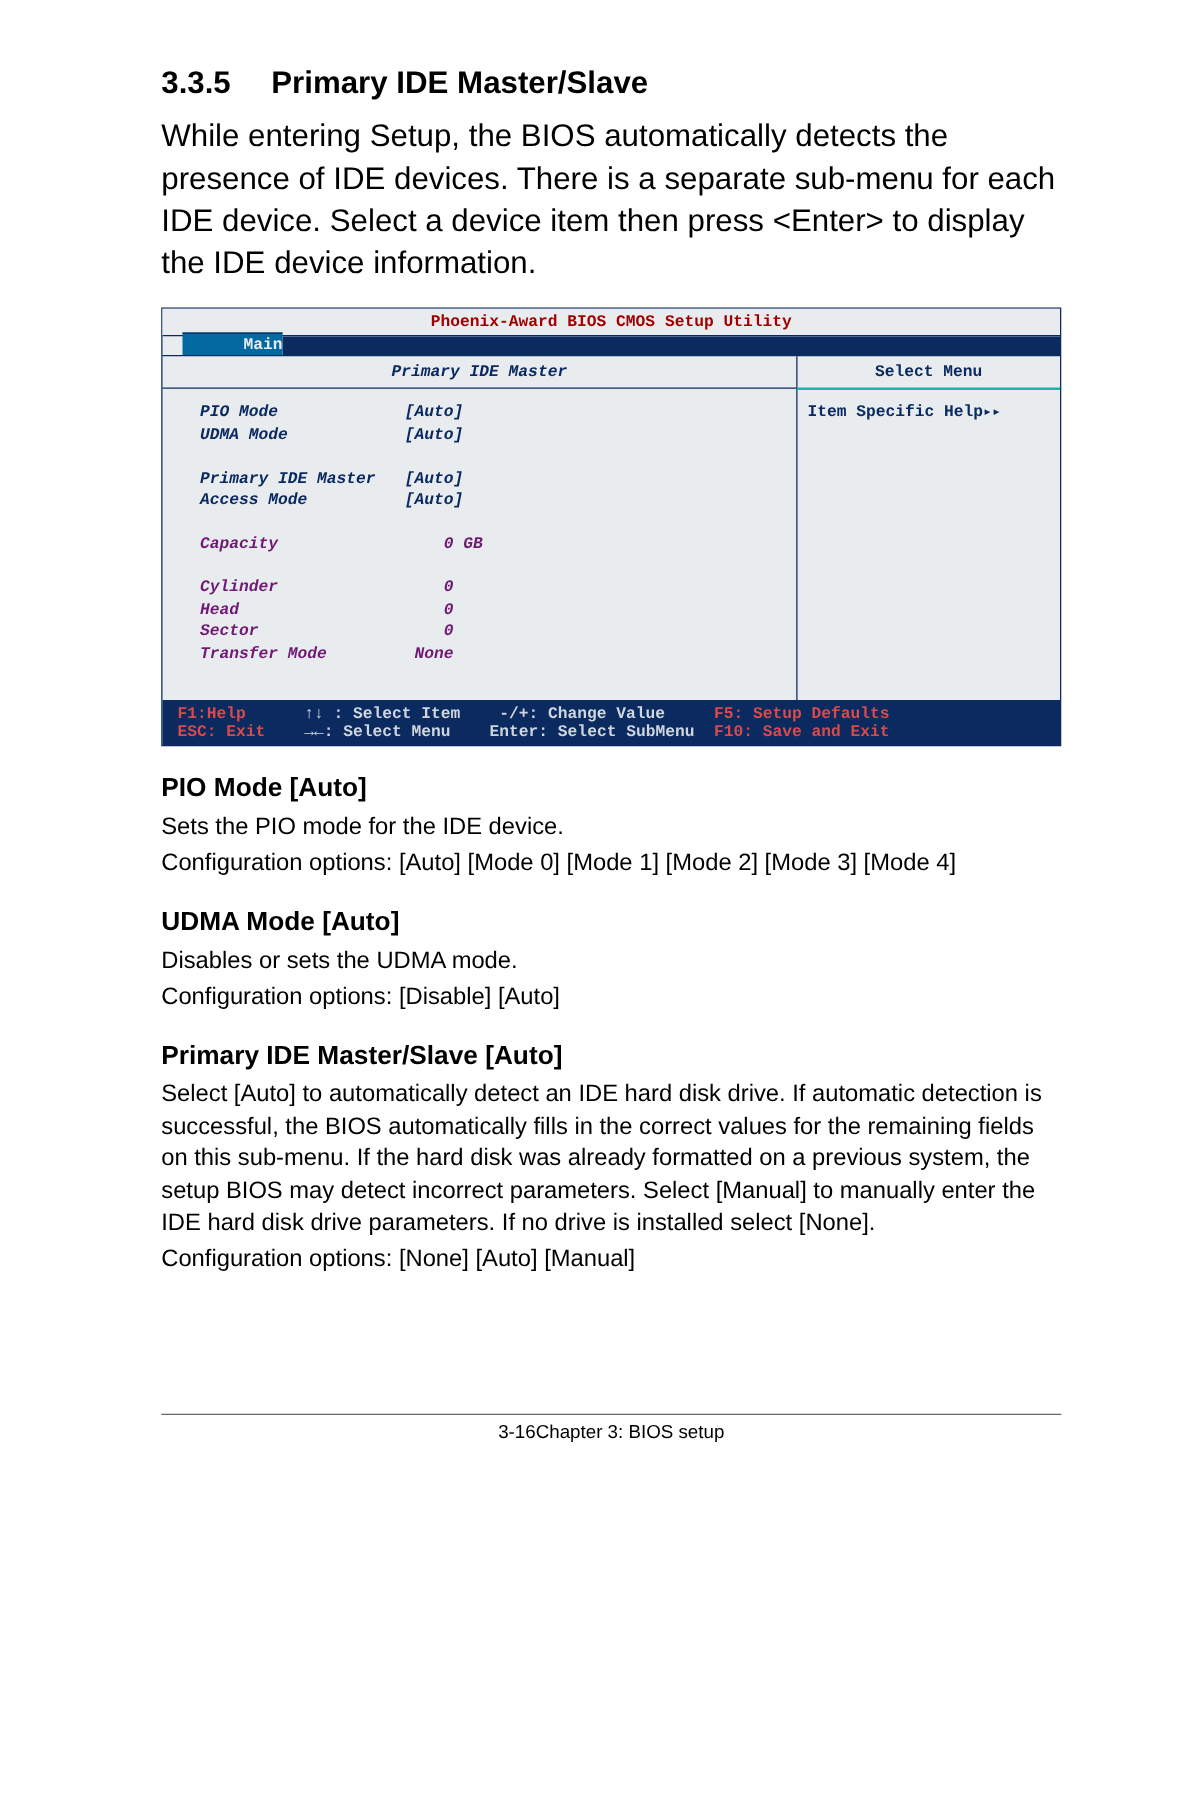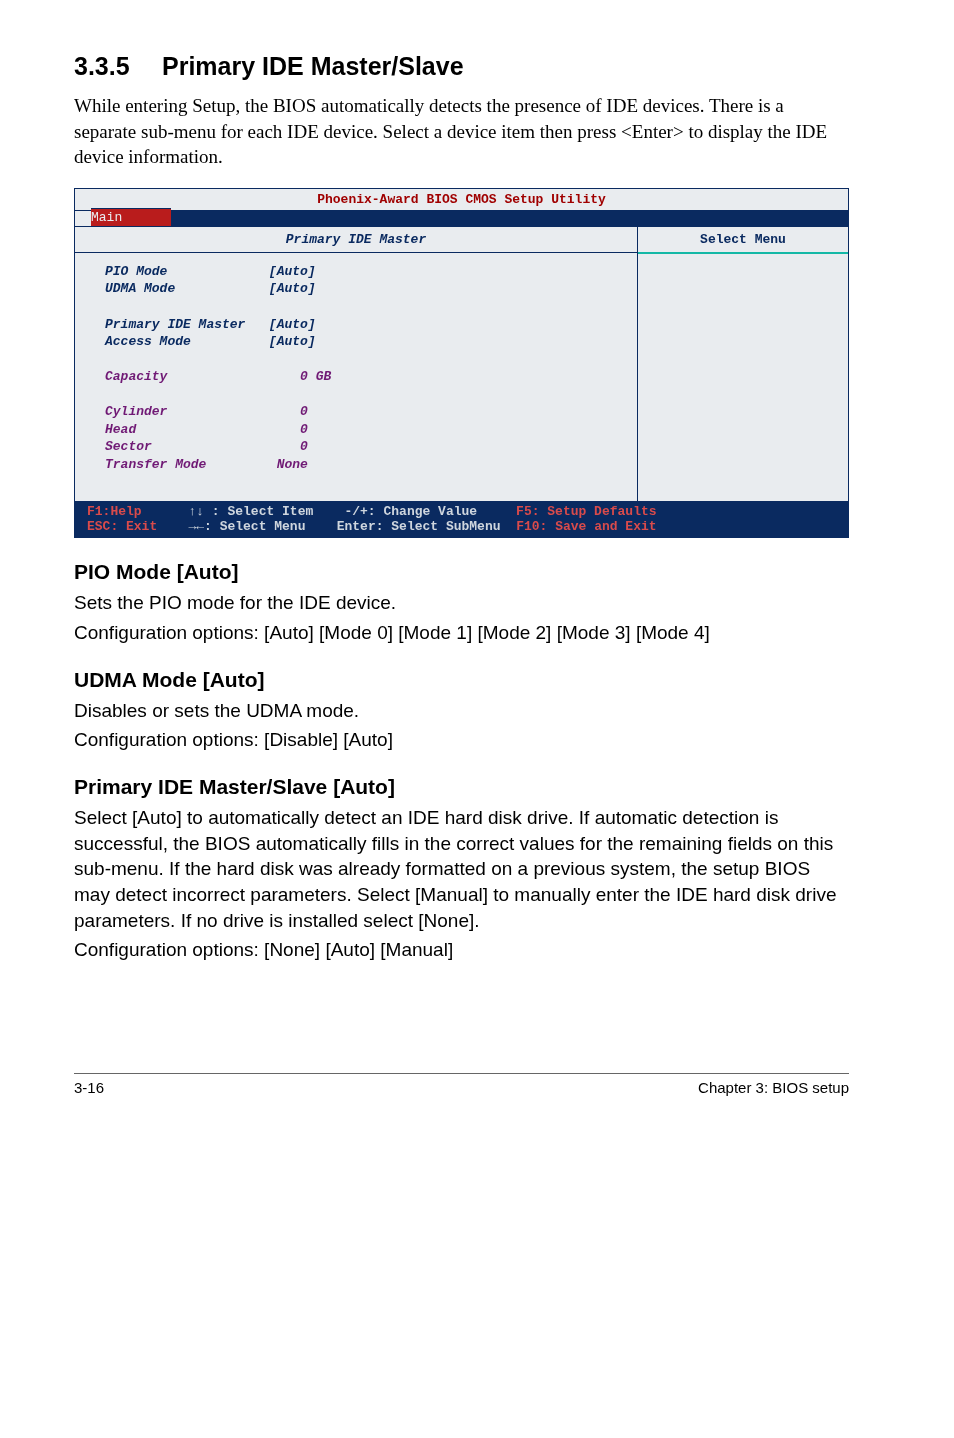--- a/index.html
+++ b/index.html
@@ -5,33 +5,33 @@
   * { box-sizing: border-box; }
   html, body {
     margin: 0;
     padding: 0;
     background: #fff;
     font-family: Arial, Helvetica, sans-serif;
     color: #000;
     width: 954px;
   }
   .page {
-    padding: 52px 105px 40px 74px;
+    padding: 52px 105px 40px 110px;
+    margin-left: 19px;
   }
   h1.section {
     font-size: 25px;
     font-weight: bold;
     margin: 0 0 12px 0;
   }
   .num { display:inline-block; width:88px; }
   p.lead {
-    font-size: 19px;
+    font-size: 25px;
     line-height: 1.35;
     margin: 0 0 18px 0;
-    font-family: Liberation Serif, serif;
   }
   .bios-box {
     border: 1px solid #0a2a60;
     font-family: "Courier New", Courier, monospace;
     font-size: 13px;
     font-weight: bold;
     background: #e9ecef;
   }
   .bios-title-bar {
     background: #e9ecef;
@@ -39,26 +39,26 @@
     text-align: center;
     padding: 3px 0;
     border-bottom: 1px solid #0a2a60;
     position: relative;
   }
   .bios-tab {
     position: absolute;
     left: 16px;
     top: 100%;
     transform: translateY(-2px);
-    background: #b91c1c;
+    background: #0369a1;
     color: #e9ecef;
     padding: 1px 0;
     width: 80px;
-    text-align: left;
-    font-weight: normal;
+    text-align: right;
+    font-weight: bold;
     border-top: 1px solid #0a2a60;
   }
   .nav-strip {
     background: #0a2a60;
     height: 15px;
     margin-left: 96px;
   }
   .bios-body {
     display: flex;
     border-top: 1px solid #0a2a60;
@@ -116,21 +116,21 @@
     font-size: 19px;
     line-height: 1.35;
     margin: 0 0 4px 0;
   }
   .footer {
     border-top: 1px solid #666;
     margin-top: 110px;
     padding-top: 5px;
     font-size: 15px;
     display: flex;
-    justify-content: space-between;
+    justify-content: center;
   }
 </style>
 </head>
 <body>
 
 <div class="page">
 
   <h1 class="section">
     <span class="num">3.3.5</span><span>Primary IDE Master/Slave</span>
   </h1>
@@ -156,20 +156,23 @@
 <div class="row k-dim"><span>Capacity</span>                 <span>0 GB</span></div>
 <div class="row">&nbsp;</div>
 <div class="row k-dim"><span>Cylinder</span>                 <span>0</span></div>
 <div class="row k-dim"><span>Head</span>                     <span>0</span></div>
 <div class="row k-dim"><span>Sector</span>                   <span>0</span></div>
 <div class="row k-dim"><span>Transfer Mode</span>         <span>None</span></div>
         </div>
       </div>
       <div class="bios-right">
         <div class="bios-right-header">Select Menu</div>
+        <div class="bios-right-body">
+          <span>Item Specific Help</span><span class="dbl-arrow">▸▸</span>
+        </div>
       </div>
     </div>
     <div class="bios-footer"><span class="ft-red">F1:Help</span>      <span>↑↓ : Select Item</span>    <span>-/+: Change Value</span>     <span class="ft-red">F5: Setup Defaults</span>
 <span class="ft-red">ESC: Exit</span>    <span>→←: Select Menu</span>    <span>Enter: Select SubMenu</span>  <span class="ft-red">F10: Save and Exit</span></div>
   </div>
 
 
   <h2 class="sub">PIO Mode [Auto]</h2>
   <p class="body">Sets the PIO mode for the IDE device.</p>
   <p class="body">Configuration options: [Auto] [Mode 0] [Mode 1] [Mode 2] [Mode 3] [Mode 4]</p>

